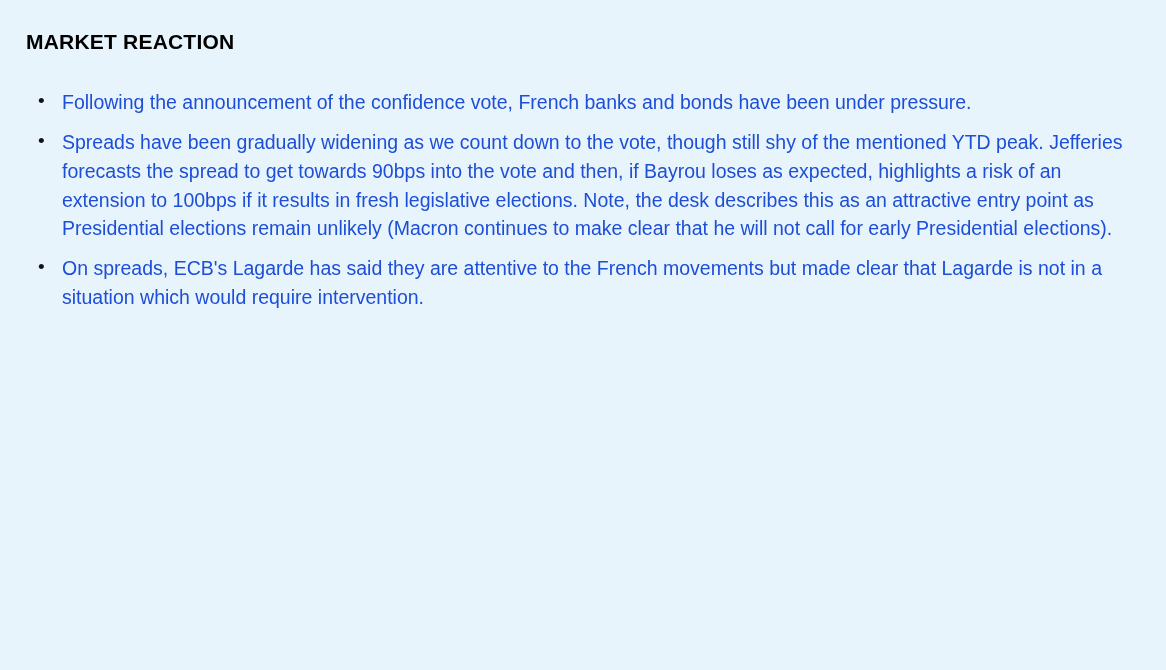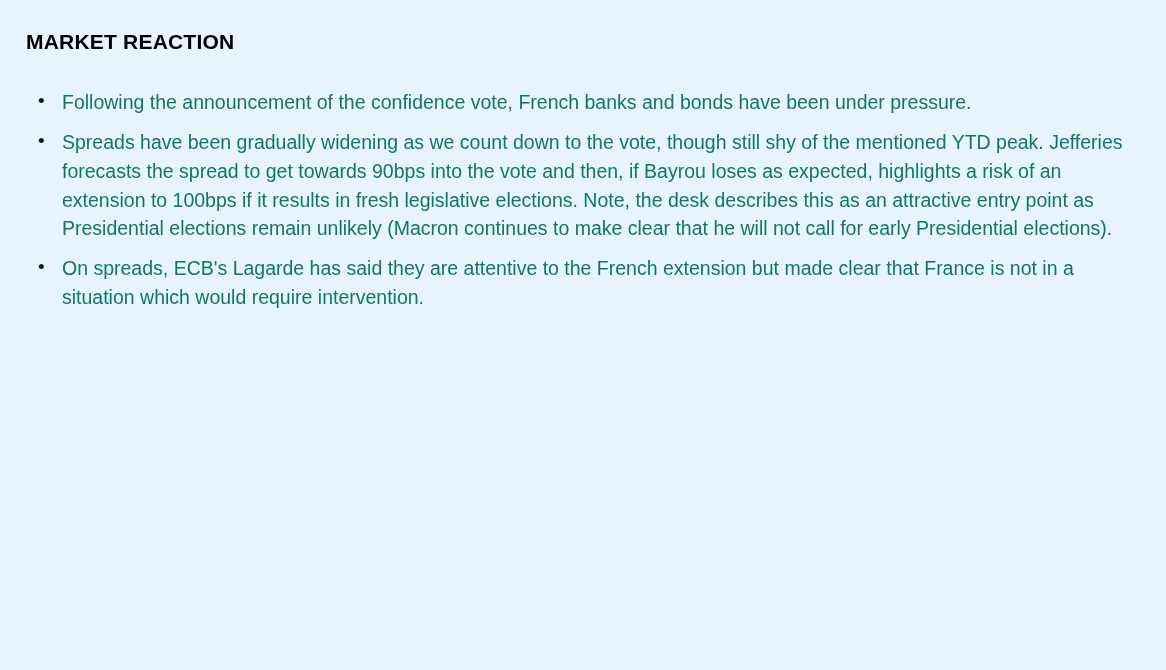--- a/index.html
+++ b/index.html
@@ -32,35 +32,35 @@
     list-style: none;
     margin: 0;
     padding: 0;
   }
   ul.bullets > li {
     position: relative;
     padding-left: 38px;
     margin-bottom: 11px;
     font-size: 19.5px;
     line-height: 1.48;
-    color: #0f766e;
+    color: #1d4ed8;
   }
   ul.bullets > li::before {
     content: "\2022";
     position: absolute;
     left: 14px;
     top: -1px;
     font-size: 19px;
     line-height: 1.48;
     color: #111111;
   }
 </style>
 </head>
 <body>
 
 <div class="page">
   <h1 class="section-title">MARKET REACTION</h1>
   <ul class="bullets">
     <li>Following the announcement of the confidence vote, French banks and bonds have been under pressure.</li>
     <li>Spreads have been gradually widening as we count down to the vote, though still shy of the mentioned YTD peak. Jefferies forecasts the spread to get towards 90bps into the vote and then, if Bayrou loses as expected, highlights a risk of an extension to 100bps if it results in fresh legislative elections. Note, the desk describes this as an attractive entry point as Presidential elections remain unlikely (Macron continues to make clear that he will not call for early Presidential elections).</li>
-    <li>On spreads, ECB's Lagarde has said they are attentive to the French extension but made clear that France is not in a situation which would require intervention.</li>
+    <li>On spreads, ECB's Lagarde has said they are attentive to the French movements but made clear that Lagarde is not in a situation which would require intervention.</li>
   </ul>
 </div>
 
 </body></html>

